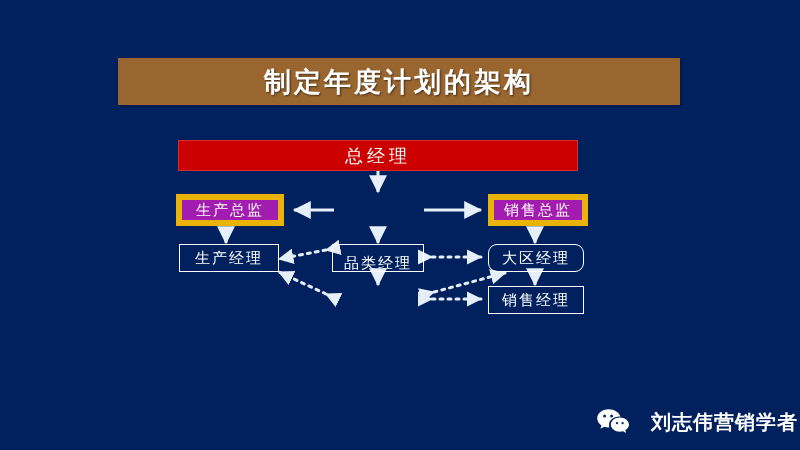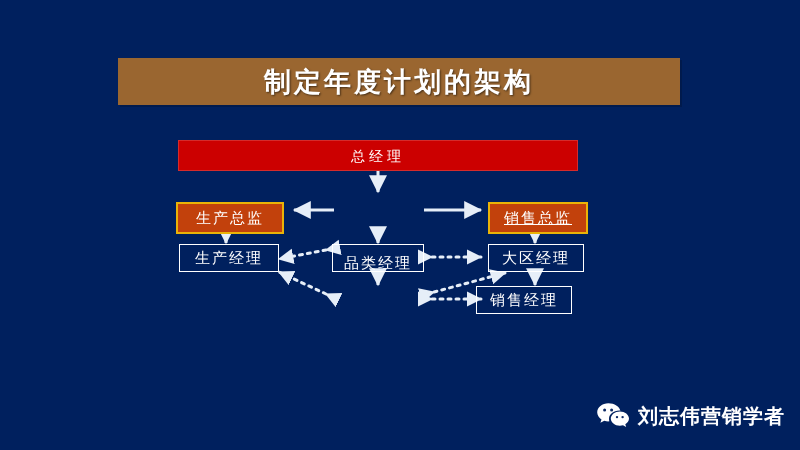--- a/index.html
+++ b/index.html
@@ -39,46 +39,45 @@
     position:absolute;
     box-sizing:border-box;
     display:flex;align-items:center;justify-content:center;
     color:#ffffff;
     white-space:nowrap;
     line-height:1;
   }
   .node-ceo{
     background:#cc0000;
     border:1px solid #d52b2b;
-    font-size:14px;
+    font-size:18px;
     letter-spacing:4px;
   }
   .node-dir{
-    background:#c2410c;
-    border:2px solid #eab308;
+    background:#a21caf;
+    border:6px solid #eab308;
     font-size:15px;
     letter-spacing:2px;
-    margin-top:8px;
   }
   .node-mgr{
     background:transparent;
     border:1.5px solid #ffffff;
     font-size:15px;
     letter-spacing:2px;
   }
 
   
   #wires{position:absolute;left:0;top:0;width:800px;height:450px;pointer-events:none;}
 
   
   #footer-brand{
     position:absolute;
     left:596px;top:396px;
     height:40px;
-    display:flex;align-items:center;gap:8px;
+    display:flex;align-items:flex-end;gap:21px;
   }
   #wechat-icon{width:34px;height:28px;display:block;}
   #footer-brand-text{
     color:#ffffff;font-size:20px;letter-spacing:1px;white-space:nowrap;
     font-weight:600;
   }
 </style>
 </head>
 <body>
 
@@ -153,38 +152,38 @@
 
   <div class="node node-ceo" style="left:178px;top:140px;width:400px;height:31px;">
     <span>总经理</span>
   </div>
 
   <div class="node node-dir" style="left:176px;top:194px;width:108px;height:32px;">
     <span>生产总监</span>
   </div>
 
 
-  <div class="node node-dir" style="left:488px;top:194px;width:100px;height:32px;text-decoration:underline;">
+  <div class="node node-dir" style="left:488px;top:194px;width:100px;height:32px;">
     <span>销售总监</span>
   </div>
 
   <div class="node node-mgr" style="left:179px;top:244px;width:100px;height:28px;">
     <span>生产经理</span>
   </div>
 
   <div class="node node-mgr" style="left:332px;top:244px;width:92px;height:28px;align-items:flex-end;">
     <span>品类经理</span>
   </div>
 
-  <div class="node node-mgr" style="left:488px;top:244px;width:96px;height:28px;">
+  <div class="node node-mgr" style="left:488px;top:244px;width:96px;height:28px;border-radius:9px;">
     <span>大区经理</span>
   </div>
 
 
-  <div class="node node-mgr" style="left:476px;top:286px;width:96px;height:28px;">
+  <div class="node node-mgr" style="left:488px;top:286px;width:96px;height:28px;">
     <span>销售经理</span>
   </div>
 
   <div id="footer-brand">
     <svg id="wechat-icon" viewBox="0 0 34 28" xmlns="http://www.w3.org/2000/svg">
 
       <path d="M12.4 1.2C6.2 1.2 1.2 5.3 1.2 10.3c0 2.9 1.7 5.4 4.3 7.1l-1.1 3.4 3.9-2A14 14 0 0 0 12.4 19.4c.3 0 .7 0 1-.1a7.9 7.9 0 0 1-.4-2.4c0-4.6 4.6-8.3 10.3-8.3.4 0 .7 0 1.1.1C23.4 4.6 18.5 1.2 12.4 1.2z" fill="#ffffff"></path>
       <circle cx="8.6" cy="8.1" r="1.5" fill="#0d2a66"></circle>
       <circle cx="15.6" cy="8.1" r="1.5" fill="#0d2a66"></circle>
 

